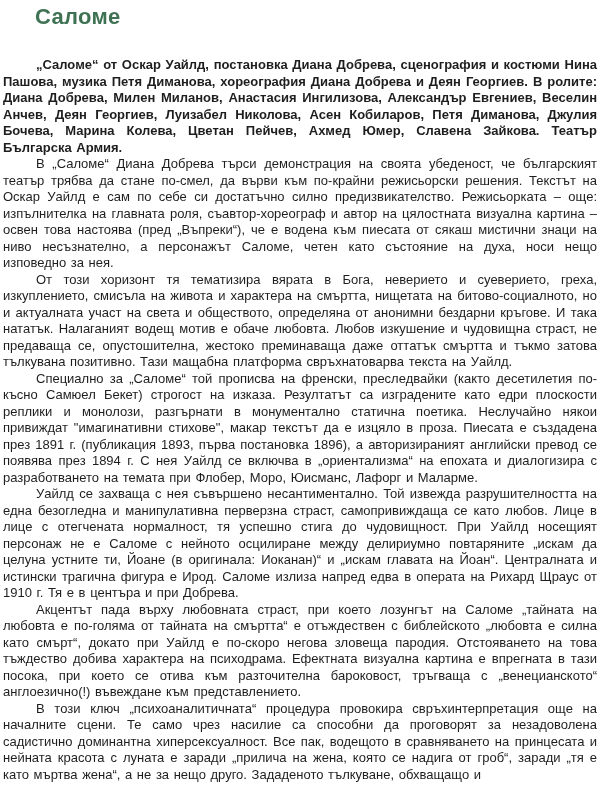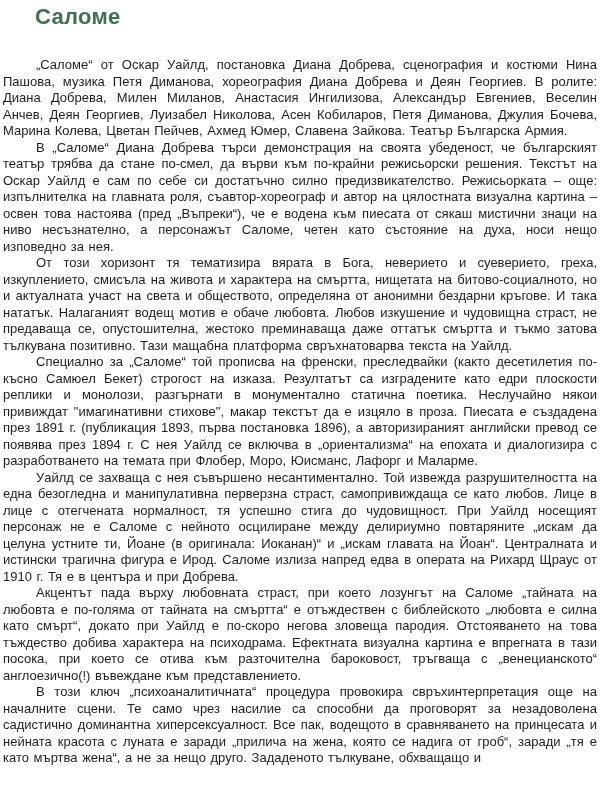--- a/index.html
+++ b/index.html
@@ -34,21 +34,21 @@
   .para {
     margin: 0;
     font-size: 13px;
     line-height: 16.5px;
     color: #1e1e1e;
     text-align: justify;
     text-indent: 33px;
     word-spacing: 1px;
   }
   .para.bold {
-    font-weight: 400;
+    font-weight: 700;
   }
 </style>
 </head>
 <body>
 
 <div class="page">
   <h1 class="title">Саломе</h1>
 
   <div class="content">
     <p class="para bold">„Саломе“ от Оскар Уайлд, постановка Диана Добрева, сценография и костюми Нина Пашова, музика Петя Диманова, хореография Диана Добрева и Деян Георгиев. В ролите: Диана Добрева, Милен Миланов, Анастасия Ингилизова, Александър Евгениев, Веселин Анчев, Деян Георгиев, Луизабел Николова, Асен Кобиларов, Петя Диманова, Джулия Бочева, Марина Колева, Цветан Пейчев, Ахмед Юмер, Славена Зайкова. Театър Българска Армия.</p>

